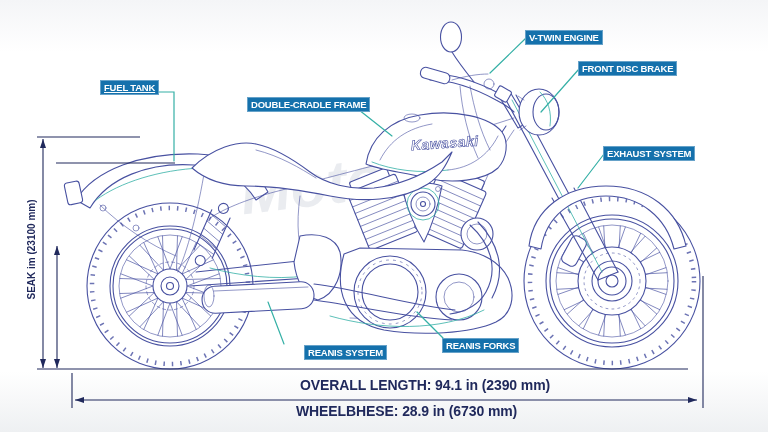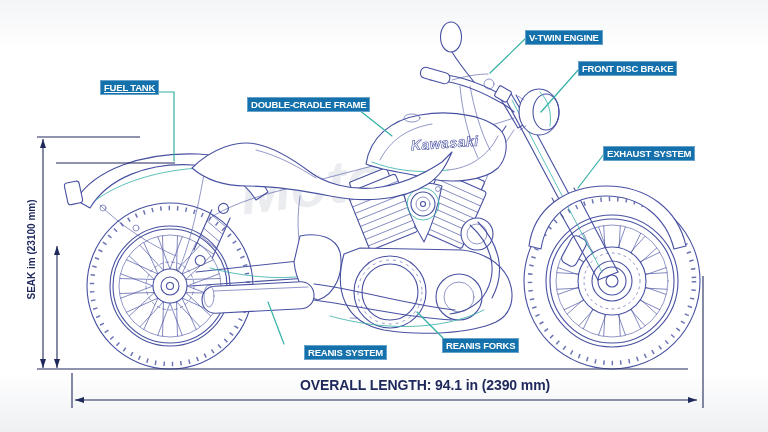--- a/index.html
+++ b/index.html
@@ -298,14 +298,15 @@
   <div class="callout" style="left:100px;top:80px;text-decoration:underline;">FUEL TANK</div>
   <div class="callout" style="left:247px;top:97px;">DOUBLE-CRADLE FRAME</div>
   <div class="callout" style="left:525px;top:30px;">V-TWIN ENGINE</div>
   <div class="callout" style="left:578px;top:61px;">FRONT DISC BRAKE</div>
   <div class="callout" style="left:603px;top:146px;">EXHAUST SYSTEM</div>
   <div class="callout" style="left:276px;top:345px;margin-left:28px;">REANIS SYSTEM</div>
   <div class="callout" style="left:442px;top:338px;">REANIS FORKS</div>
 
   <div class="seat-dim">SEAK im (23100 mm)</div>
   <div class="dimtext" style="left:300px;top:377px;width:200px;">OVERALL LENGTH:  94.1 in (2390 mm)</div>
+  <div class="dimtext" style="left:296px;top:403px;width:200px;">WHEELBHESE: 28.9 in (6730 mm)</div>
 
 </div>
 
 </body></html>

